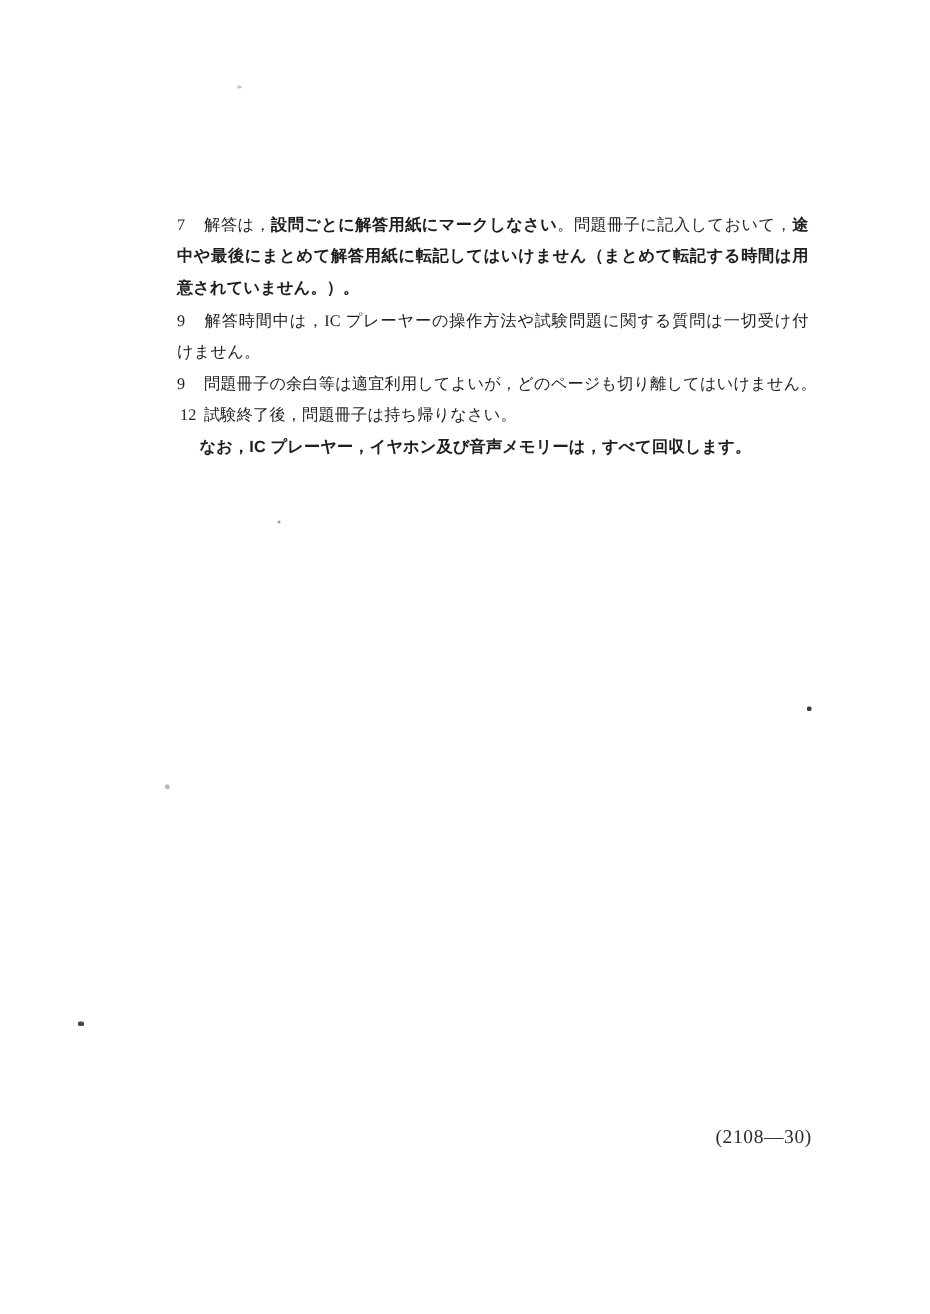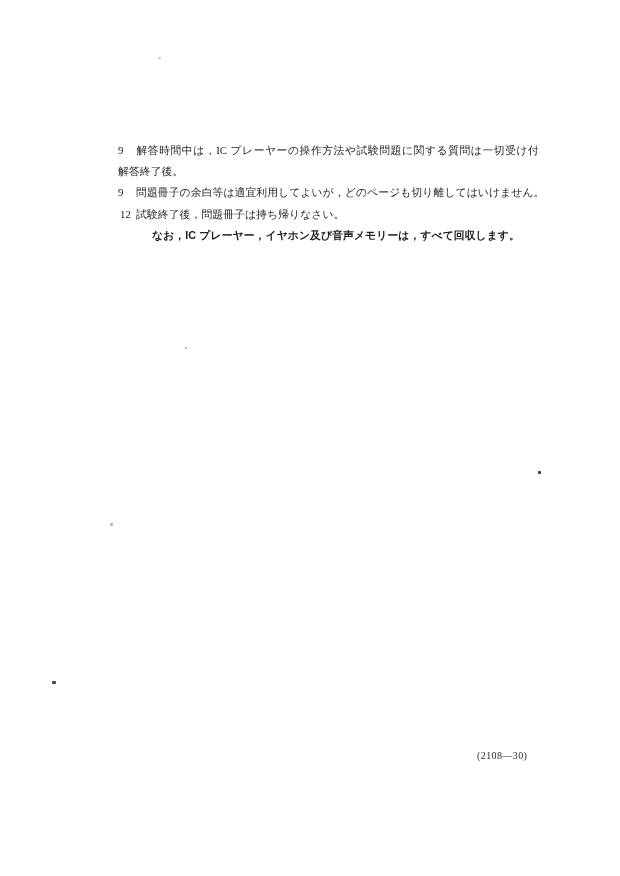--- a/index.html
+++ b/index.html
@@ -37,26 +37,26 @@
     width: 13px;
     margin-right: 5px;
     text-align: right;
     font-size: 10.8px;
   }
   .seg { font-weight: 400; }
   .seg.bold {
     font-weight: 700;
     font-family: "Liberation Sans", "DejaVu Sans", sans-serif;
   }
-  .note-block .line { padding-left: 15px; width: 406px; text-align: center; }
+  .note-block .line { padding-left: 15px; width: 406px; }
 
   .footer-code {
     position: absolute;
     left: 477px; top: 750px;
-    font-size: 10px;
+    font-size: 13px;
     letter-spacing: 0.4px;
     color: #2b2b2b;
     font-family: "Liberation Serif", "DejaVu Serif", serif;
     text-align: right;
   }
 
   
   .speck { position: absolute; border-radius: 1px; }
   .s1 { left: 158px; top: 57px;  width: 3px; height: 2px; background: #c6c6c6; }
   .s2 { left: 538px; top: 471px; width: 3px; height: 3px; background: #3a3a3a; }
@@ -64,22 +64,27 @@
   .s4 { left: 52px;  top: 681px; width: 4px; height: 3px; background: #4a4a4a; }
   .s5 { left: 185px; top: 347px; width: 2px; height: 2px; background: #9c9c9c; }
 </style>
 </head>
 <body style="background: rgb(255, 255, 255); color: rgb(30, 30, 30);">
 
 <div class="sheet">
 
   <div class="instructions">
       <div class="item">
+        <div class="line fill"><span class="num">7</span><span class="seg">解答は，</span><span class="seg bold">設問ごとに解答用紙にマークしなさい</span><span class="seg">。問題冊子に記入しておいて，</span><span class="seg bold">途</span></div>
+        <div class="line fill"><span class="seg bold">中や最後にまとめて解答用紙に転記してはいけません（まとめて転記する時間は用</span></div>
+        <div class="line"><span class="seg bold">意されていません。）。</span></div>
+      </div>
+      <div class="item">
         <div class="line fill"><span class="num">9</span><span class="seg">解答時間中は，IC プレーヤーの操作方法や試験問題に関する質問は一切受け付</span></div>
-        <div class="line"><span class="seg">解答終了後。</span></div>
+        <div class="line"><span class="seg">けません。</span></div>
       </div>
       <div class="item">
         <div class="line fill"><span class="num">9</span><span class="seg">問題冊子の余白等は適宜利用してよいが，どのページも切り離してはいけません。</span></div>
       </div>
       <div class="item">
         <div class="line"><span class="num">12</span><span class="seg">試験終了後，問題冊子は持ち帰りなさい。</span></div>
       </div>
       <div class="item note-block">
         <div class="line"><span class="seg bold">なお，IC プレーヤー，イヤホン及び音声メモリーは，すべて回収します。</span></div>
       </div>

